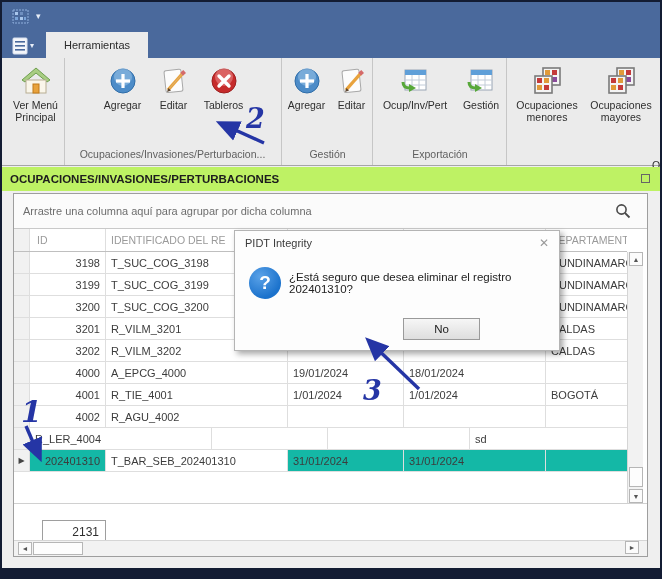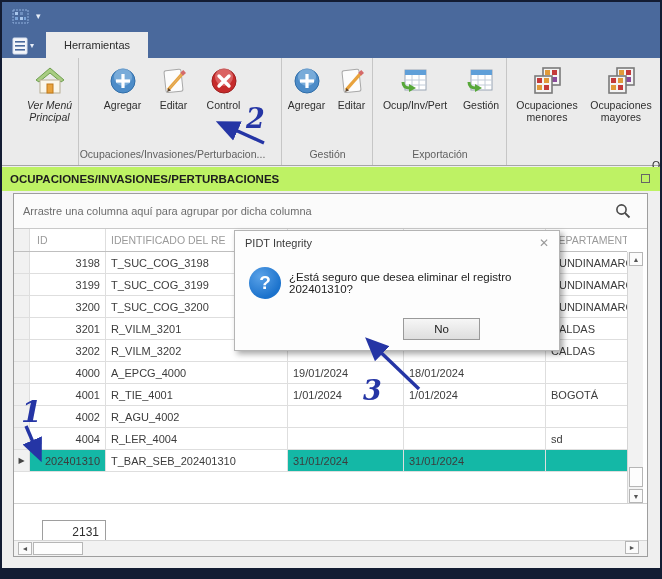--- a/index.html
+++ b/index.html
@@ -123,21 +123,21 @@
           <rect x="3" y="8" width="10" height="1.6" fill="#4a699c"></rect>
           <rect x="3" y="12" width="10" height="1.6" fill="#4a699c"></rect>
         </svg>
         <span style="color:#e8eef8;font-size:8px;">▾</span>
       </div>
       <div class="tab">Herramientas</div>
     </div>
 
     <div class="ribbon">
 
-      <div class="rgroup sep" style="left:19px;width:58px;font-style:italic;">
+      <div class="rgroup sep" style="left:5px;width:58px;">
         <div class="rg-buttons">
           <div class="rbtn" style="width:56px;">
             <span class="ric">
               <svg width="32" height="32" viewBox="0 0 32 32">
                 <polygon points="16,3 30,15 27,17 16,8 5,17 2,15" fill="#a8cd82" stroke="#6f9f4f" stroke-width="1"></polygon>
                 <rect x="6" y="15" width="20" height="13" fill="#faf6ea" stroke="#b8ae93"></rect>
                 <rect x="13" y="19" width="6" height="9" fill="#e8a23c" stroke="#c07818"></rect>
               </svg>
             </span>
             <span class="rlab">Ver Menú Principal</span>
@@ -171,21 +171,21 @@
             <span class="rlab">Editar</span>
           </div>
           <div class="rbtn" style="width:52px;">
             <span class="ric">
               <svg width="28" height="28" viewBox="0 0 28 28">
                   <circle cx="14" cy="14" r="12" fill="#c62b2b" stroke="#9c1f1f"></circle>
                   <circle cx="14" cy="10" r="9" fill="#ef9a9a" opacity="0.5"></circle>
                   <path d="M9 9 L19 19 M19 9 L9 19" stroke="#fff" stroke-width="3.4" stroke-linecap="round"></path>
                 </svg>
             </span>
-            <span class="rlab">Control</span>
+            <span class="rlab">Tableros</span>
           </div>
         </div>
         <div class="rg-label">Ocupaciones/Invasiones/Perturbacion...</div>
       </div>
 
       <div class="rgroup sep" style="left:281px;width:90px;">
         <div class="rg-buttons">
           <div class="rbtn" style="width:46px;">
             <span class="ric">
               <svg width="28" height="28" viewBox="0 0 28 28">
@@ -383,21 +383,20 @@
     <div class="cell c-id">4002</div>
     <div class="cell c-ident">R_AGU_4002</div>
     <div class="cell c-f1"></div>
     <div class="cell c-f2"></div>
     <div class="cell c-dep"></div>
   </div>
 
 
   <div class="g-row">
     <div class="cell c-ind"></div>
-    <div class="cell c-id">4004</div>
     <div class="cell c-ident">R_LER_4004</div>
     <div class="cell c-f1"></div>
     <div class="cell c-f2"></div>
     <div class="cell c-dep">sd</div>
   </div>
 
   <div class="g-row selected">
     <div class="cell c-ind">▶</div>
     <div class="cell c-id">202401310</div>
     <div class="cell c-ident">T_BAR_SEB_202401310</div>

